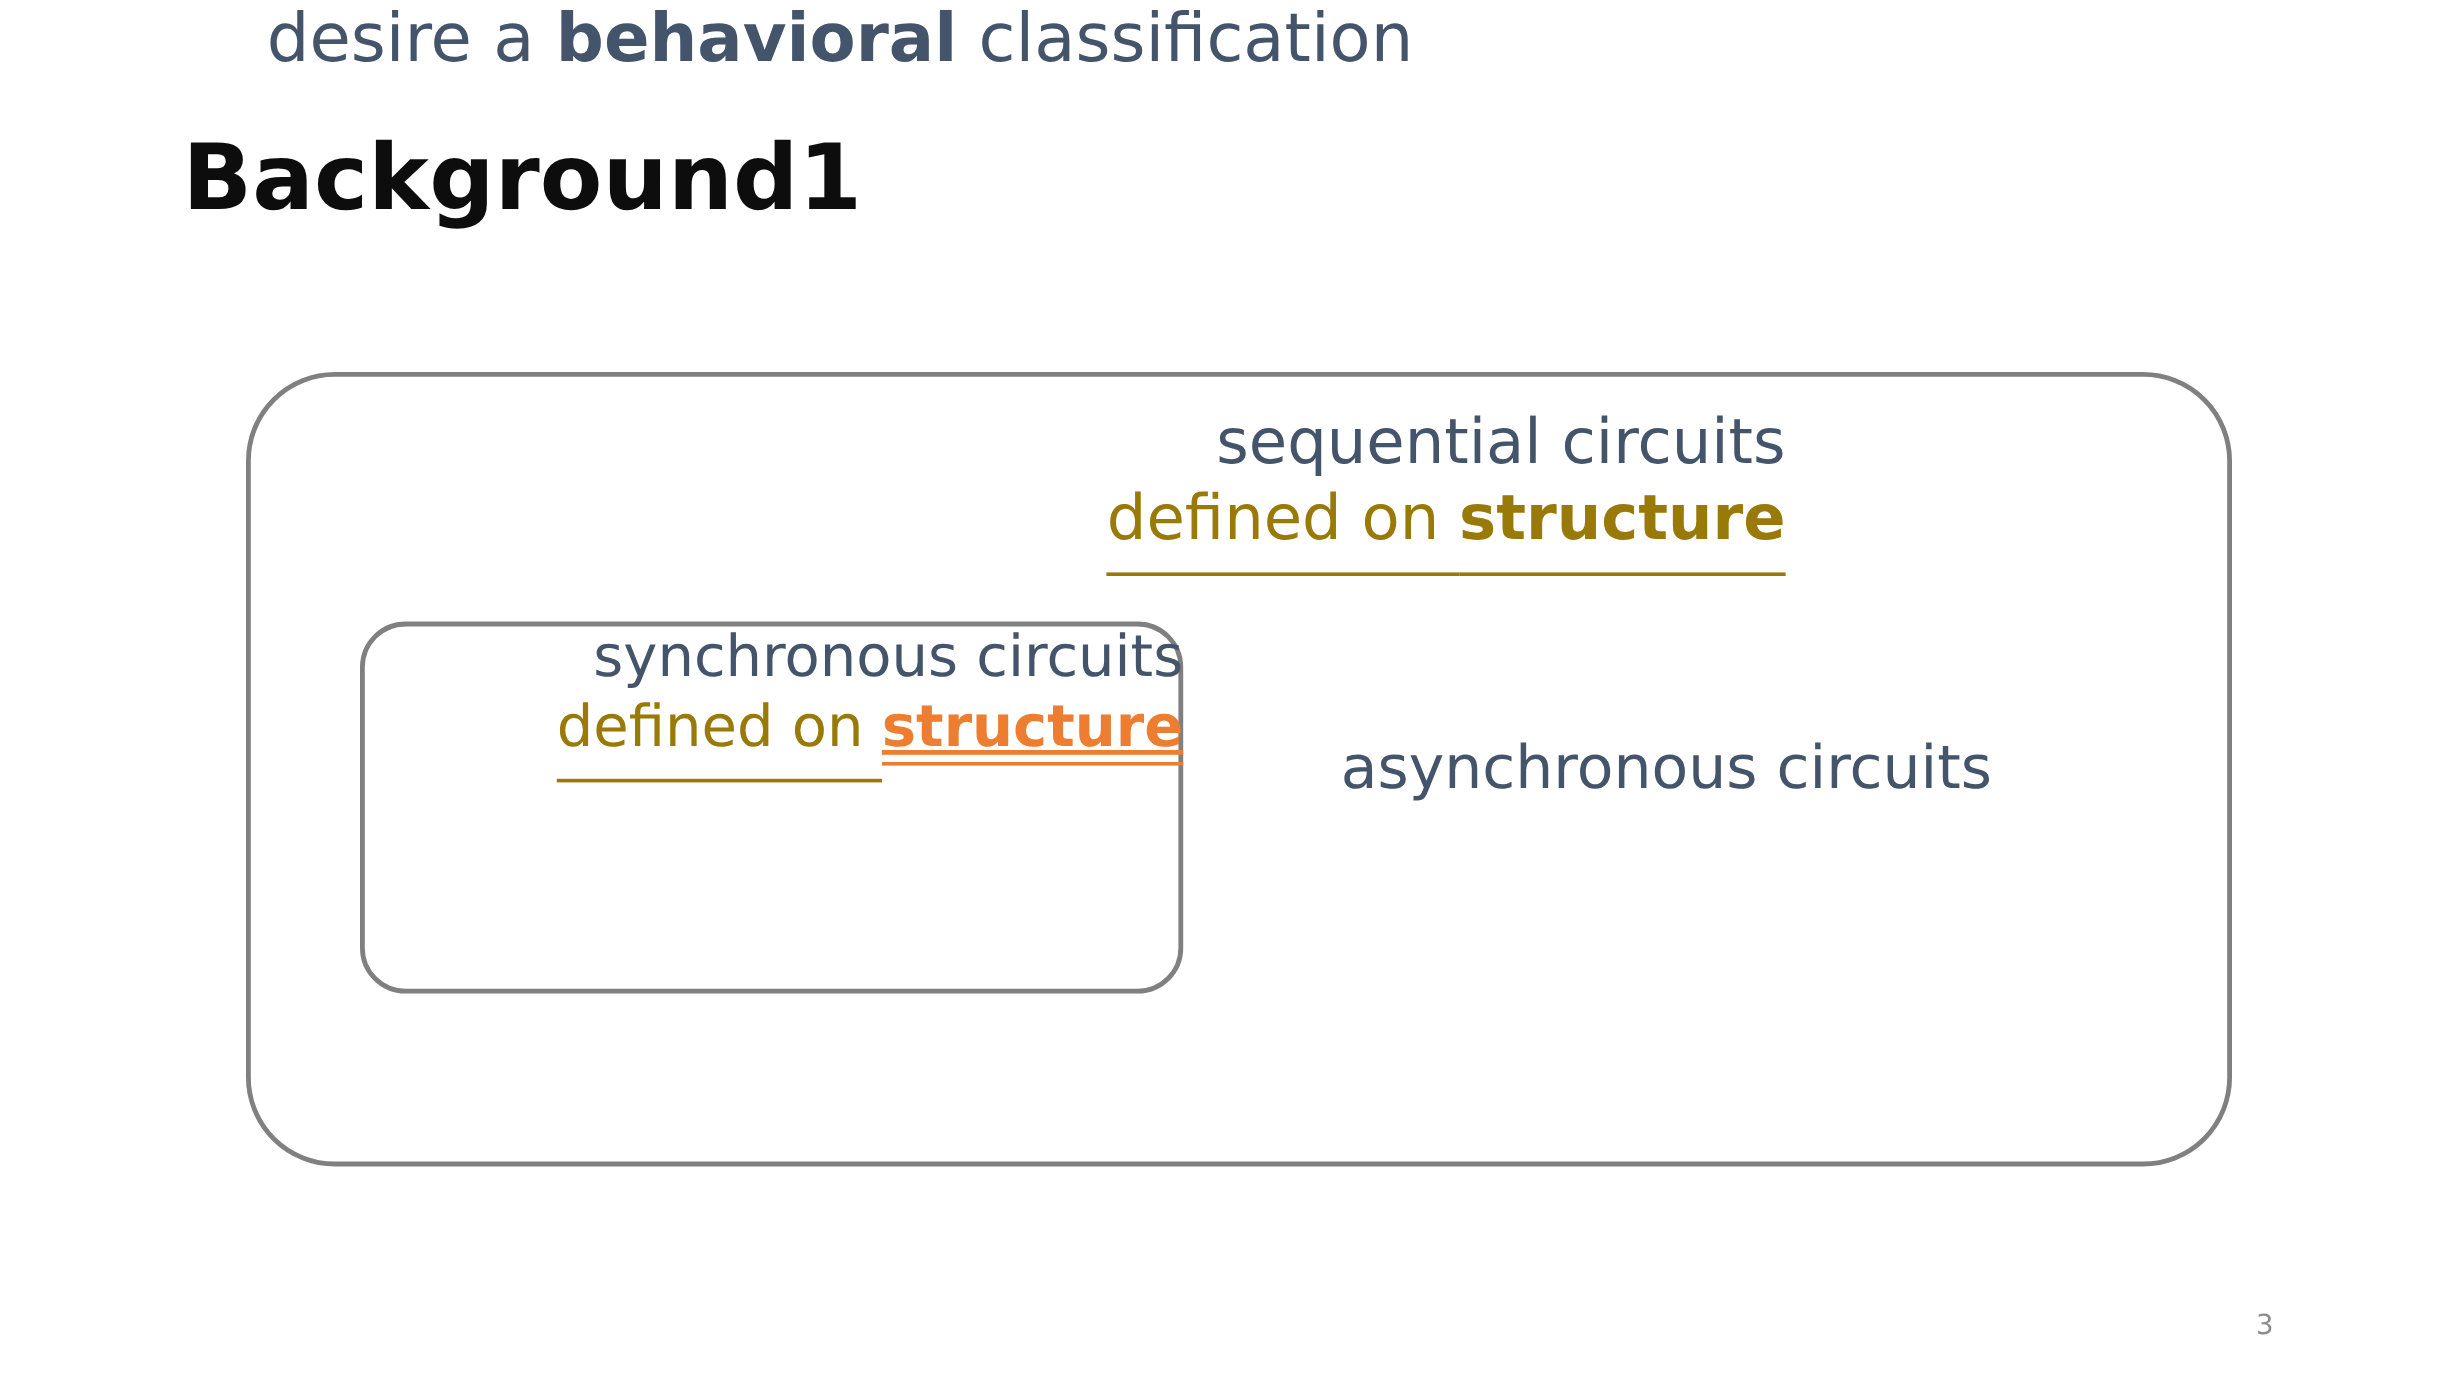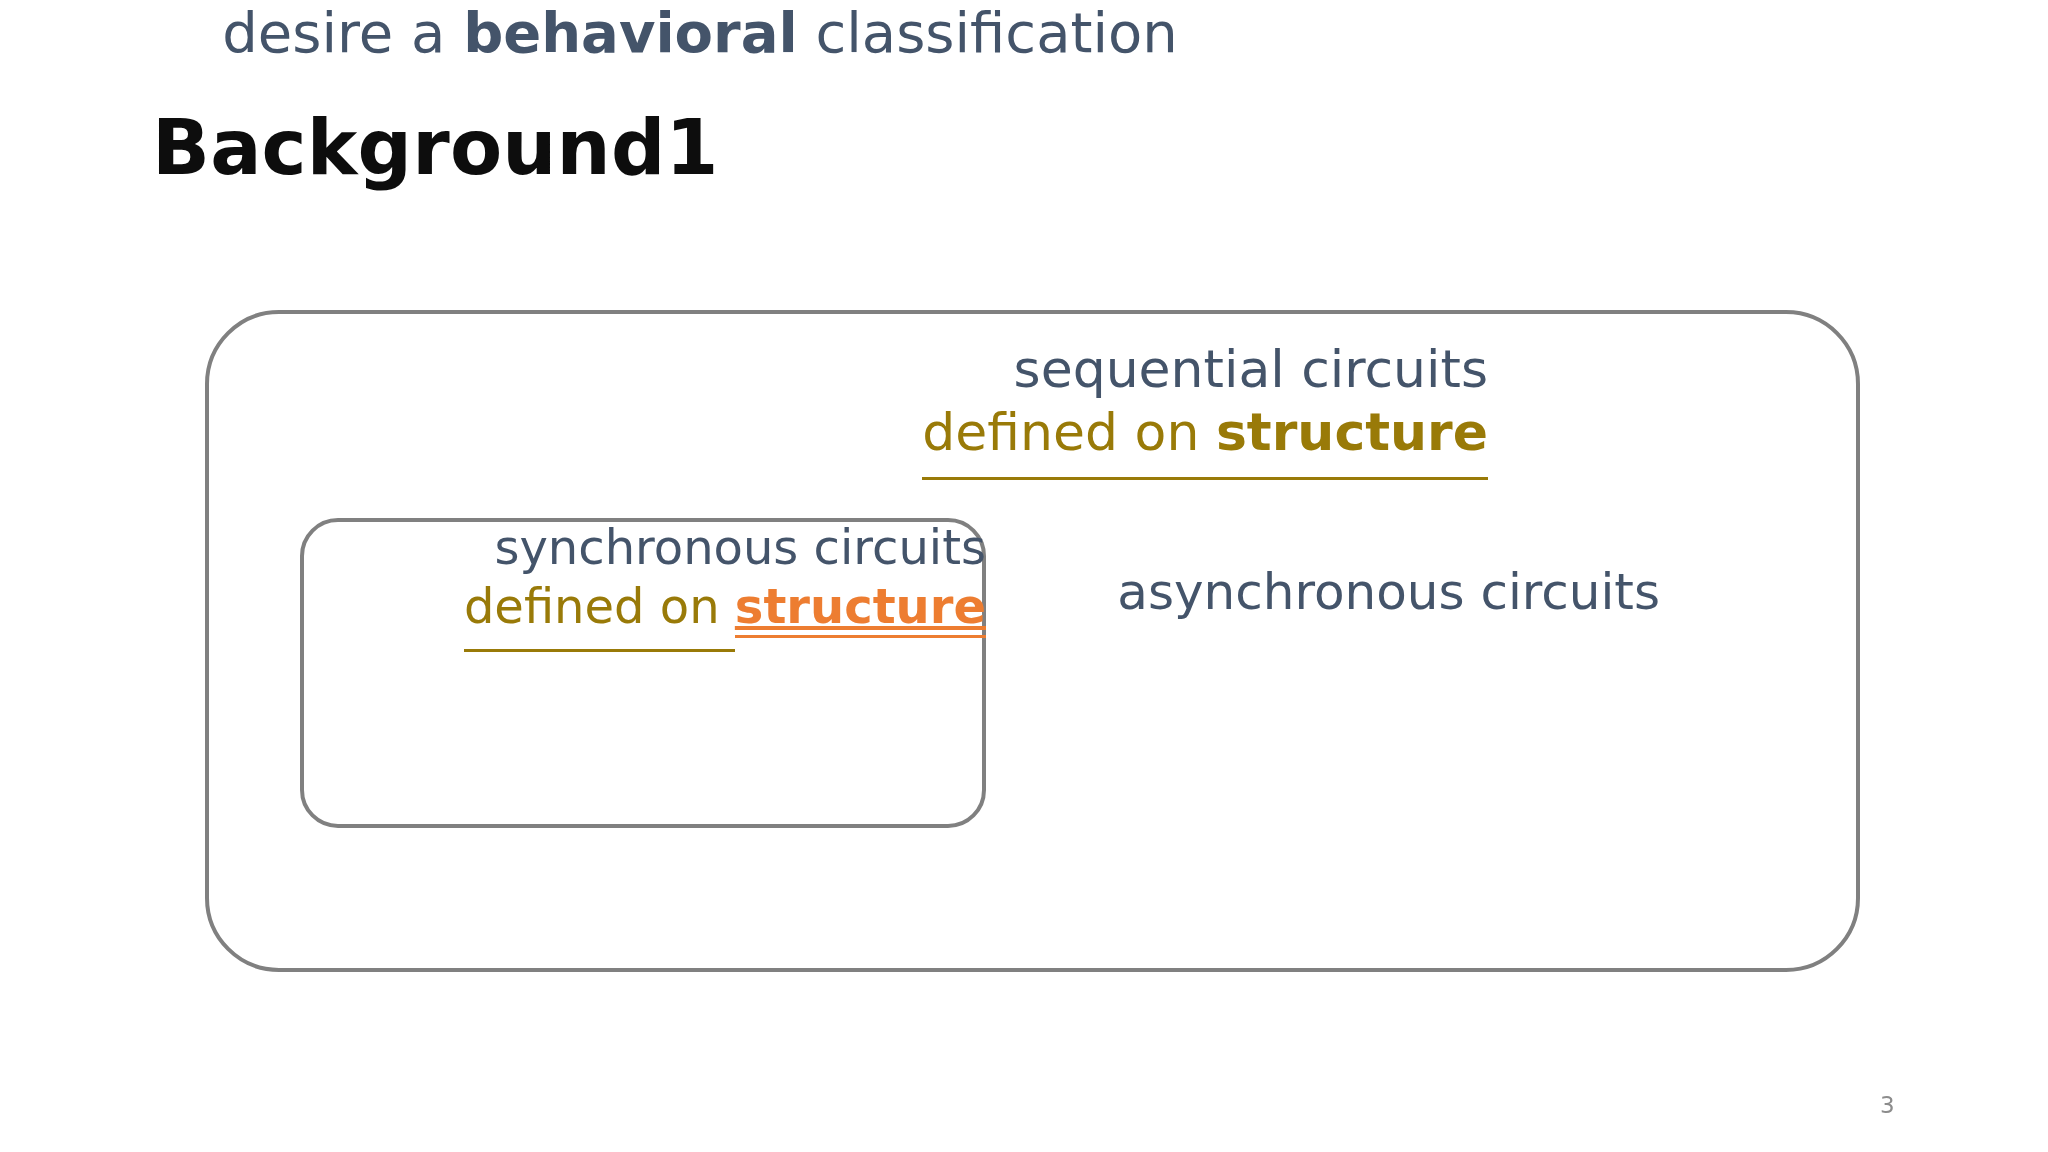--- a/index.html
+++ b/index.html
@@ -81,21 +81,21 @@
 
   .synchronous-block {
     left: 300px;
     top: 518px;
     width: 686px;
     font-size: 48px;
   }
 
   .asynchronous-block {
     left: 1020px;
-    top: 562px;
+    top: 610px;
     width: 640px;
     font-size: 50px;
   }
 
   .caption-block {
     left: 324px;
     top: 1032px;
     width: 1400px;
     font-size: 56px;
     text-align: center;

